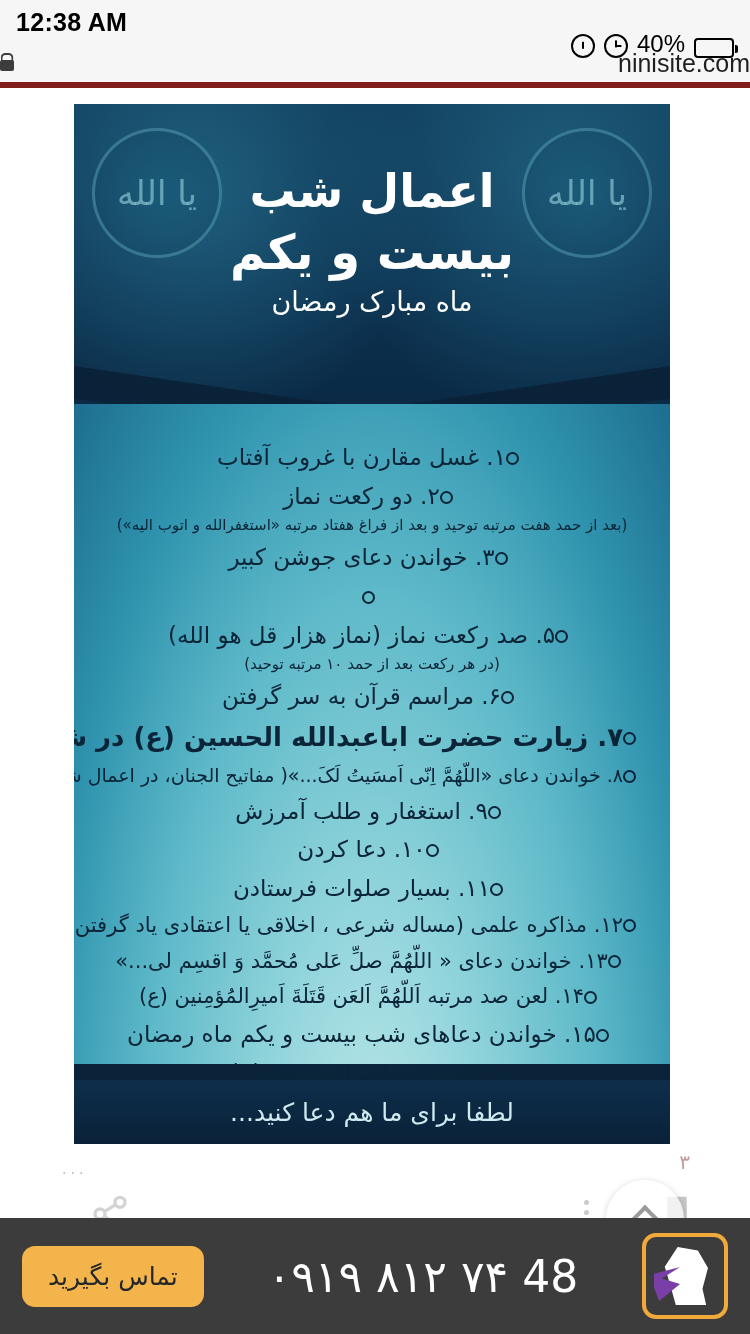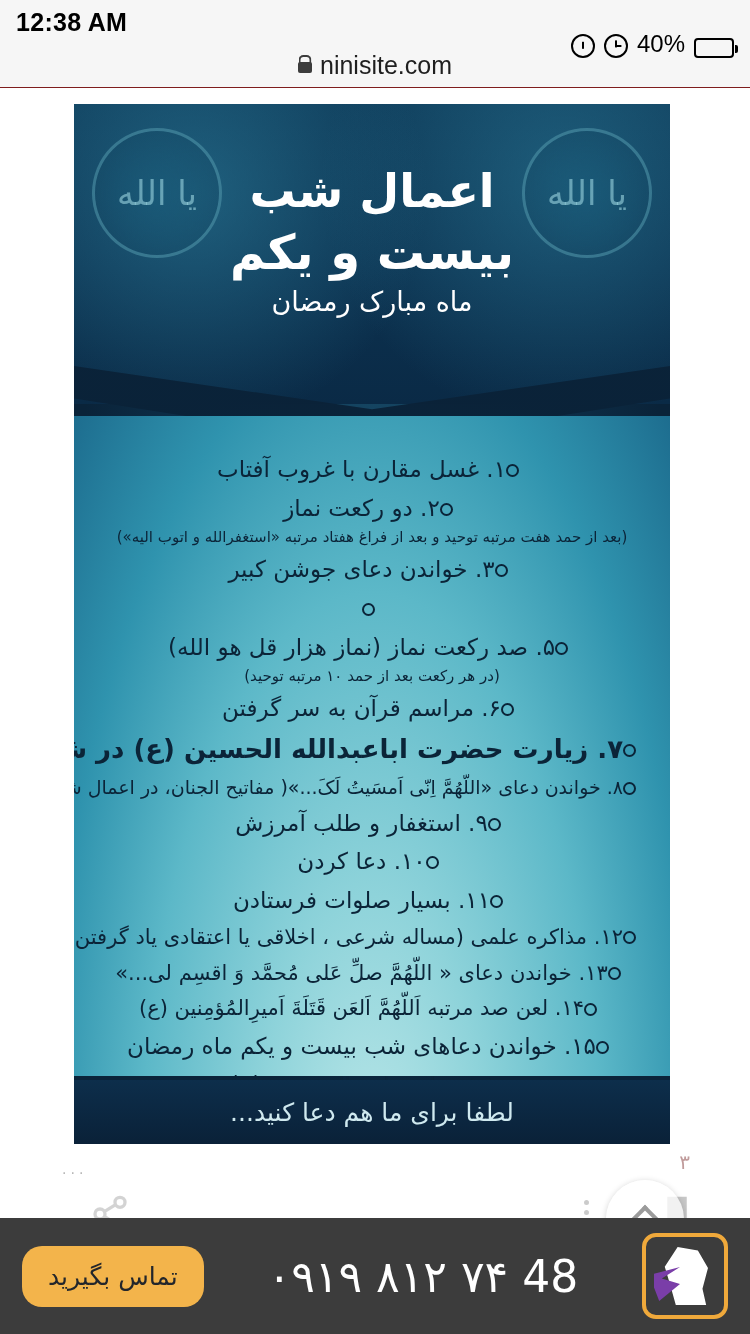--- a/index.html
+++ b/index.html
@@ -55,23 +55,23 @@
   .battery::after {
     content:""; position:absolute; right:-6px; top: 5px;
     width: 3px; height: 8px; background:#000; border-radius: 0 2px 2px 0;
   }
   .battery .fill { height: 100%; background: #000; border-radius: 1.5px; width: 40%; }
 
   
   .url-bar {
     height: 44px;
     background: #f6f6f6;
-    display: flex; align-items: center; justify-content: center;
+    display: flex; align-items: center; justify-content: space-between;
     gap: 8px;
-    border-bottom: 1px solid #7f1d1d;
+    border-bottom: 6px solid #7f1d1d;
   }
   .lock-glyph {
     width: 14px; height: 11px; background: #3c3c3c; border-radius: 2px;
     position: relative; margin-top: 4px;
   }
   .lock-glyph::before {
     content:""; position:absolute; left:50%; top:-7px; transform: translateX(-50%);
     width: 9px; height: 9px; border: 2.2px solid #3c3c3c; border-bottom: none;
     border-radius: 5px 5px 0 0;
   }
@@ -130,21 +130,21 @@
     background: linear-gradient(180deg, #0a2238, #0a2238);
     clip-path: polygon(0 0, 50% 48%, 100% 0, 100% 36%, 50% 88%, 0 36%);
     opacity: .97;
   }
   .poster .body {
     position: relative;
     height: 660px;
     background:
       radial-gradient(ellipse at 50% 120%, #bfe9ea 0%, #8ed3da 28%, #5cb8c8 55%, #2f93ae 78%, #1d6d8f 100%);
     padding: 34px 26px 10px 26px;
-    display: flex; flex-direction: column; align-items: center; margin-top: 12px;
+    display: flex; flex-direction: column; align-items: center;
   }
   .item {
     color: #0b2438;
     font-family: "DejaVu Sans", sans-serif;
     font-size: 23px;
     line-height: 1.42;
     text-align: center;
     width: 100%;
     margin: 3px 0;
     white-space: nowrap;
@@ -220,21 +220,21 @@
     background: #7a3ea8;
     clip-path: polygon(100% 0, 30% 34%, 100% 50%, 20% 100%, 0 60%, 0 20%);
   }
   .ad-phone {
     color: #ffffff; font-size: 44px; letter-spacing: 5px;
     font-family: "DejaVu Sans", sans-serif; flex: 1 1 auto; text-align: center;
     direction: ltr;
   }
   .ad-btn {
     background: #f3b44b; color: #23262b; font-size: 25px;
-    border: none; border-radius: 20px; padding: 16px 26px;
+    border: none; border-radius: 13px; padding: 16px 26px;
     font-family: "DejaVu Sans", sans-serif; white-space: nowrap;
   }
 </style>
 </head>
 <body>
 
 <div class="status-bar">
   <div class="sb-time">12:38 AM</div>
   <div class="sb-right">
     <span class="icon-circle lock"></span>

